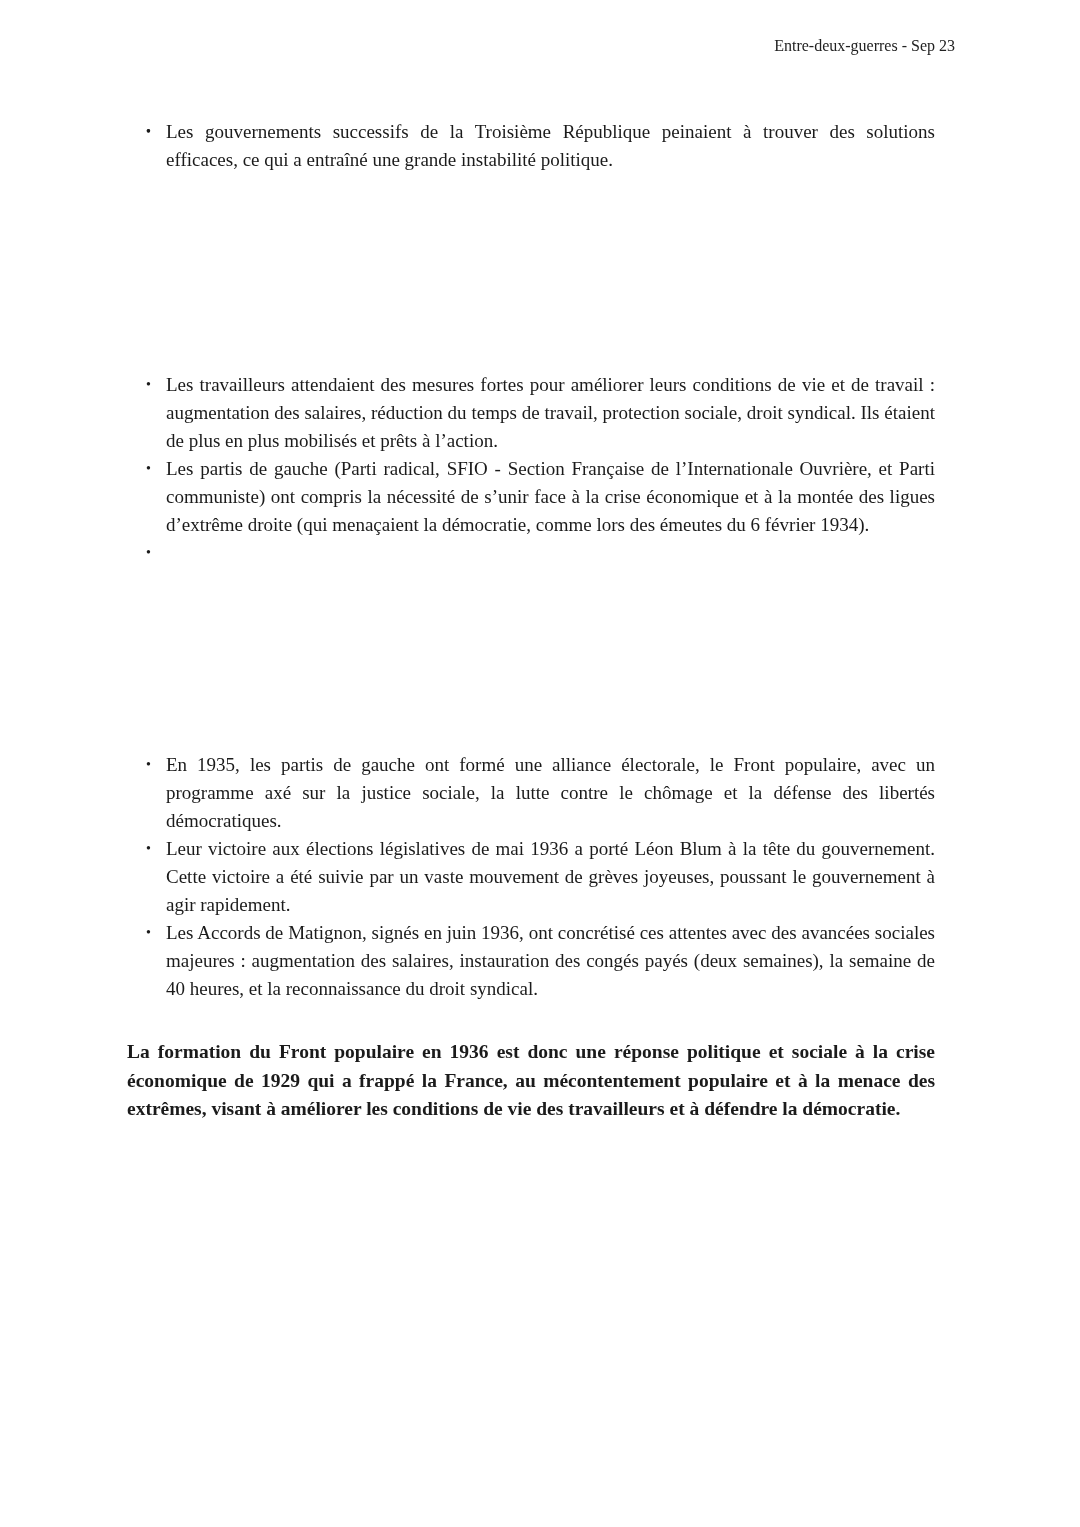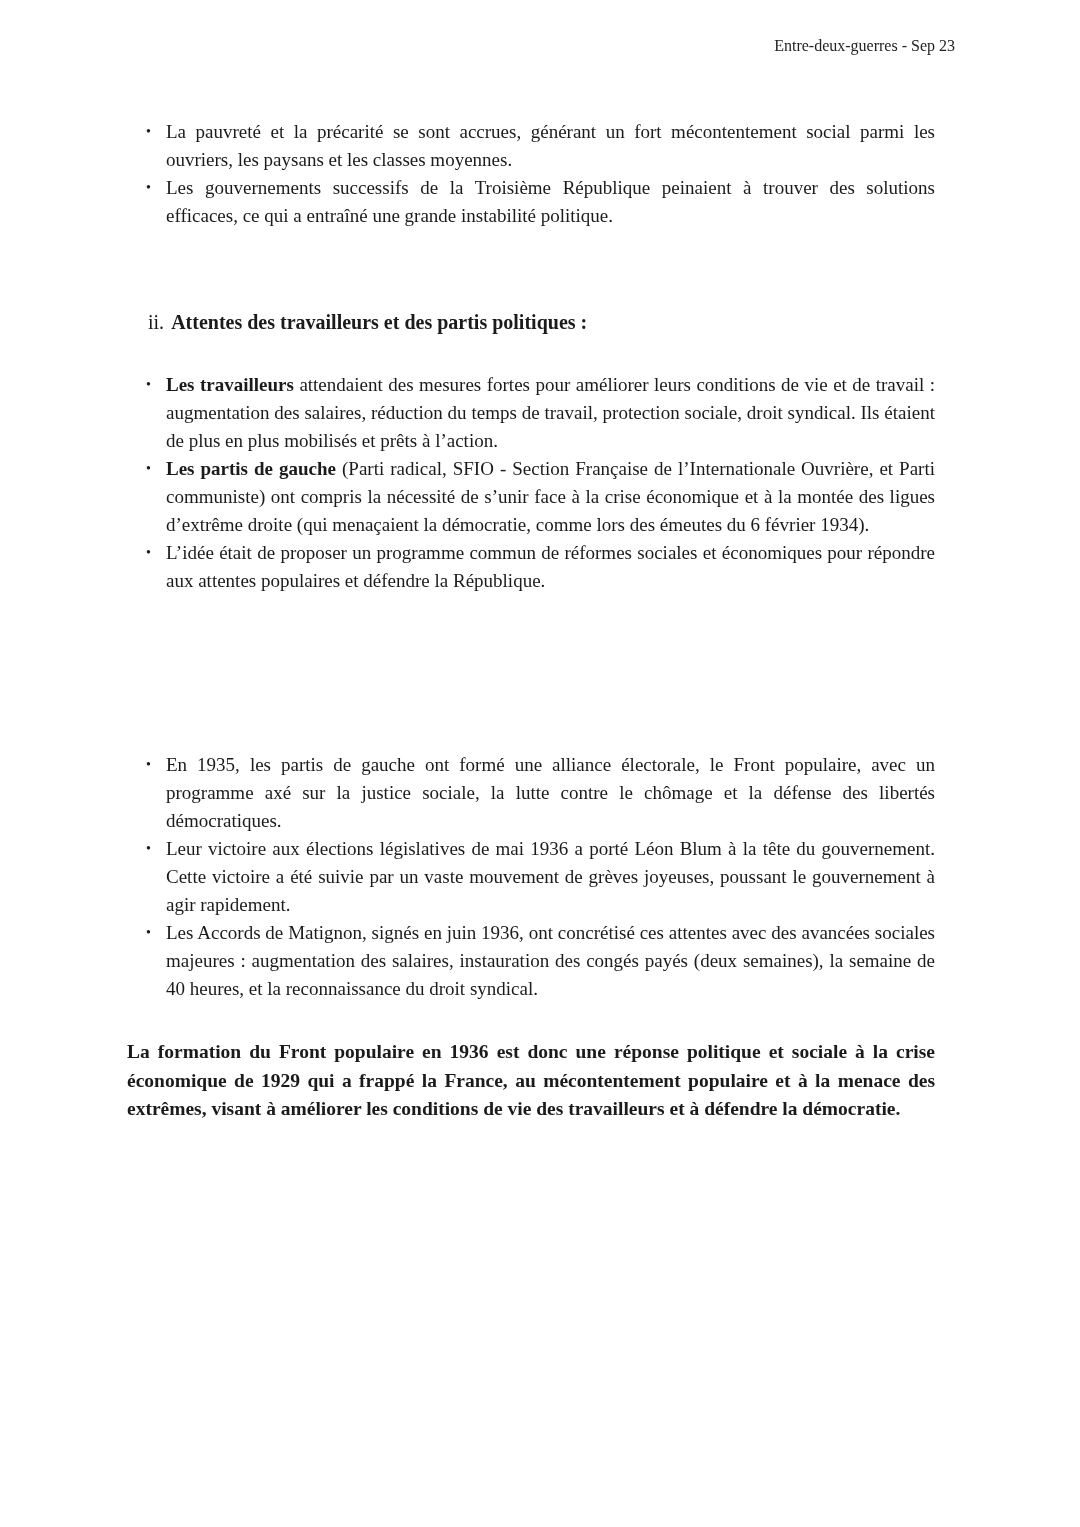--- a/index.html
+++ b/index.html
@@ -43,21 +43,21 @@
   }
   .bullet-marker {
     position: absolute;
     left: 19px;
     top: 0;
     font-size: 14px;
     line-height: 28px;
     color: #1b1b1b;
   }
   .bold-lead {
-    font-weight: bold;
+    font-weight: normal;
   }
   .section-heading {
     font-size: 20px;
     line-height: 26px;
     padding-left: 21px;
   }
   .section-heading .numeral {
     font-weight: normal;
     margin-right: 7px;
   }
@@ -91,44 +91,41 @@
 </head>
 <body>
 
 <div class="page">
 
   <div class="header">Entre-deux-guerres - Sep 23</div>
 
   <ul id="intro-list" class="column bullets">
 
       <li>
-        <span class="bullet-marker">•</span><span class="bold-lead"></span><span>La pauvreté et la précarité se sont accrues, générant un fort mécontentement social parmi les ouvriers, les paysans et les classes moyennes.</span>
+        <span class="bullet-marker">•</span><span class="bold-lead"></span>
       </li>
 
       <li>
         <span class="bullet-marker">•</span><span class="bold-lead"></span><span>Les gouvernements successifs de la Troisième République peinaient à trouver des solutions efficaces, ce qui a entraîné une grande instabilité politique.</span>
       </li>
     </ul>
 
-  <div id="heading-ii" class="column section-heading">
-    <span class="numeral">ii.</span><span class="title">Attentes des travailleurs et des partis politiques :</span>
-  </div>
 
   <ul id="list-ii" class="column bullets">
 
       <li>
         <span class="bullet-marker">•</span><span class="bold-lead">Les travailleurs</span><span> attendaient des mesures fortes pour améliorer leurs conditions de vie et de travail : augmentation des salaires, réduction du temps de travail, protection sociale, droit syndical. Ils étaient de plus en plus mobilisés et prêts à l’action.</span>
       </li>
 
       <li>
         <span class="bullet-marker">•</span><span class="bold-lead">Les partis de gauche</span><span> (Parti radical, SFIO - Section Française de l’Internationale Ouvrière, et Parti communiste) ont compris la nécessité de s’unir face à la crise économique et à la montée des ligues d’extrême droite (qui menaçaient la démocratie, comme lors des émeutes du 6 février 1934).</span>
       </li>
 
       <li>
-        <span class="bullet-marker">•</span><span class="bold-lead"></span><span>L’idée était de proposer un programme commun de réformes sociales et économiques pour répondre aux attentes populaires et défendre la République.</span>
+        <span class="bullet-marker">•</span><span class="bold-lead"></span>
       </li>
     </ul>
 
 
   <ul id="list-iii" class="column bullets">
 
       <li>
         <span class="bullet-marker">•</span><span class="bold-lead"></span><span>En 1935, les partis de gauche ont formé une alliance électorale, le Front populaire, avec un programme axé sur la justice sociale, la lutte contre le chômage et la défense des libertés démocratiques.</span>
       </li>
 

